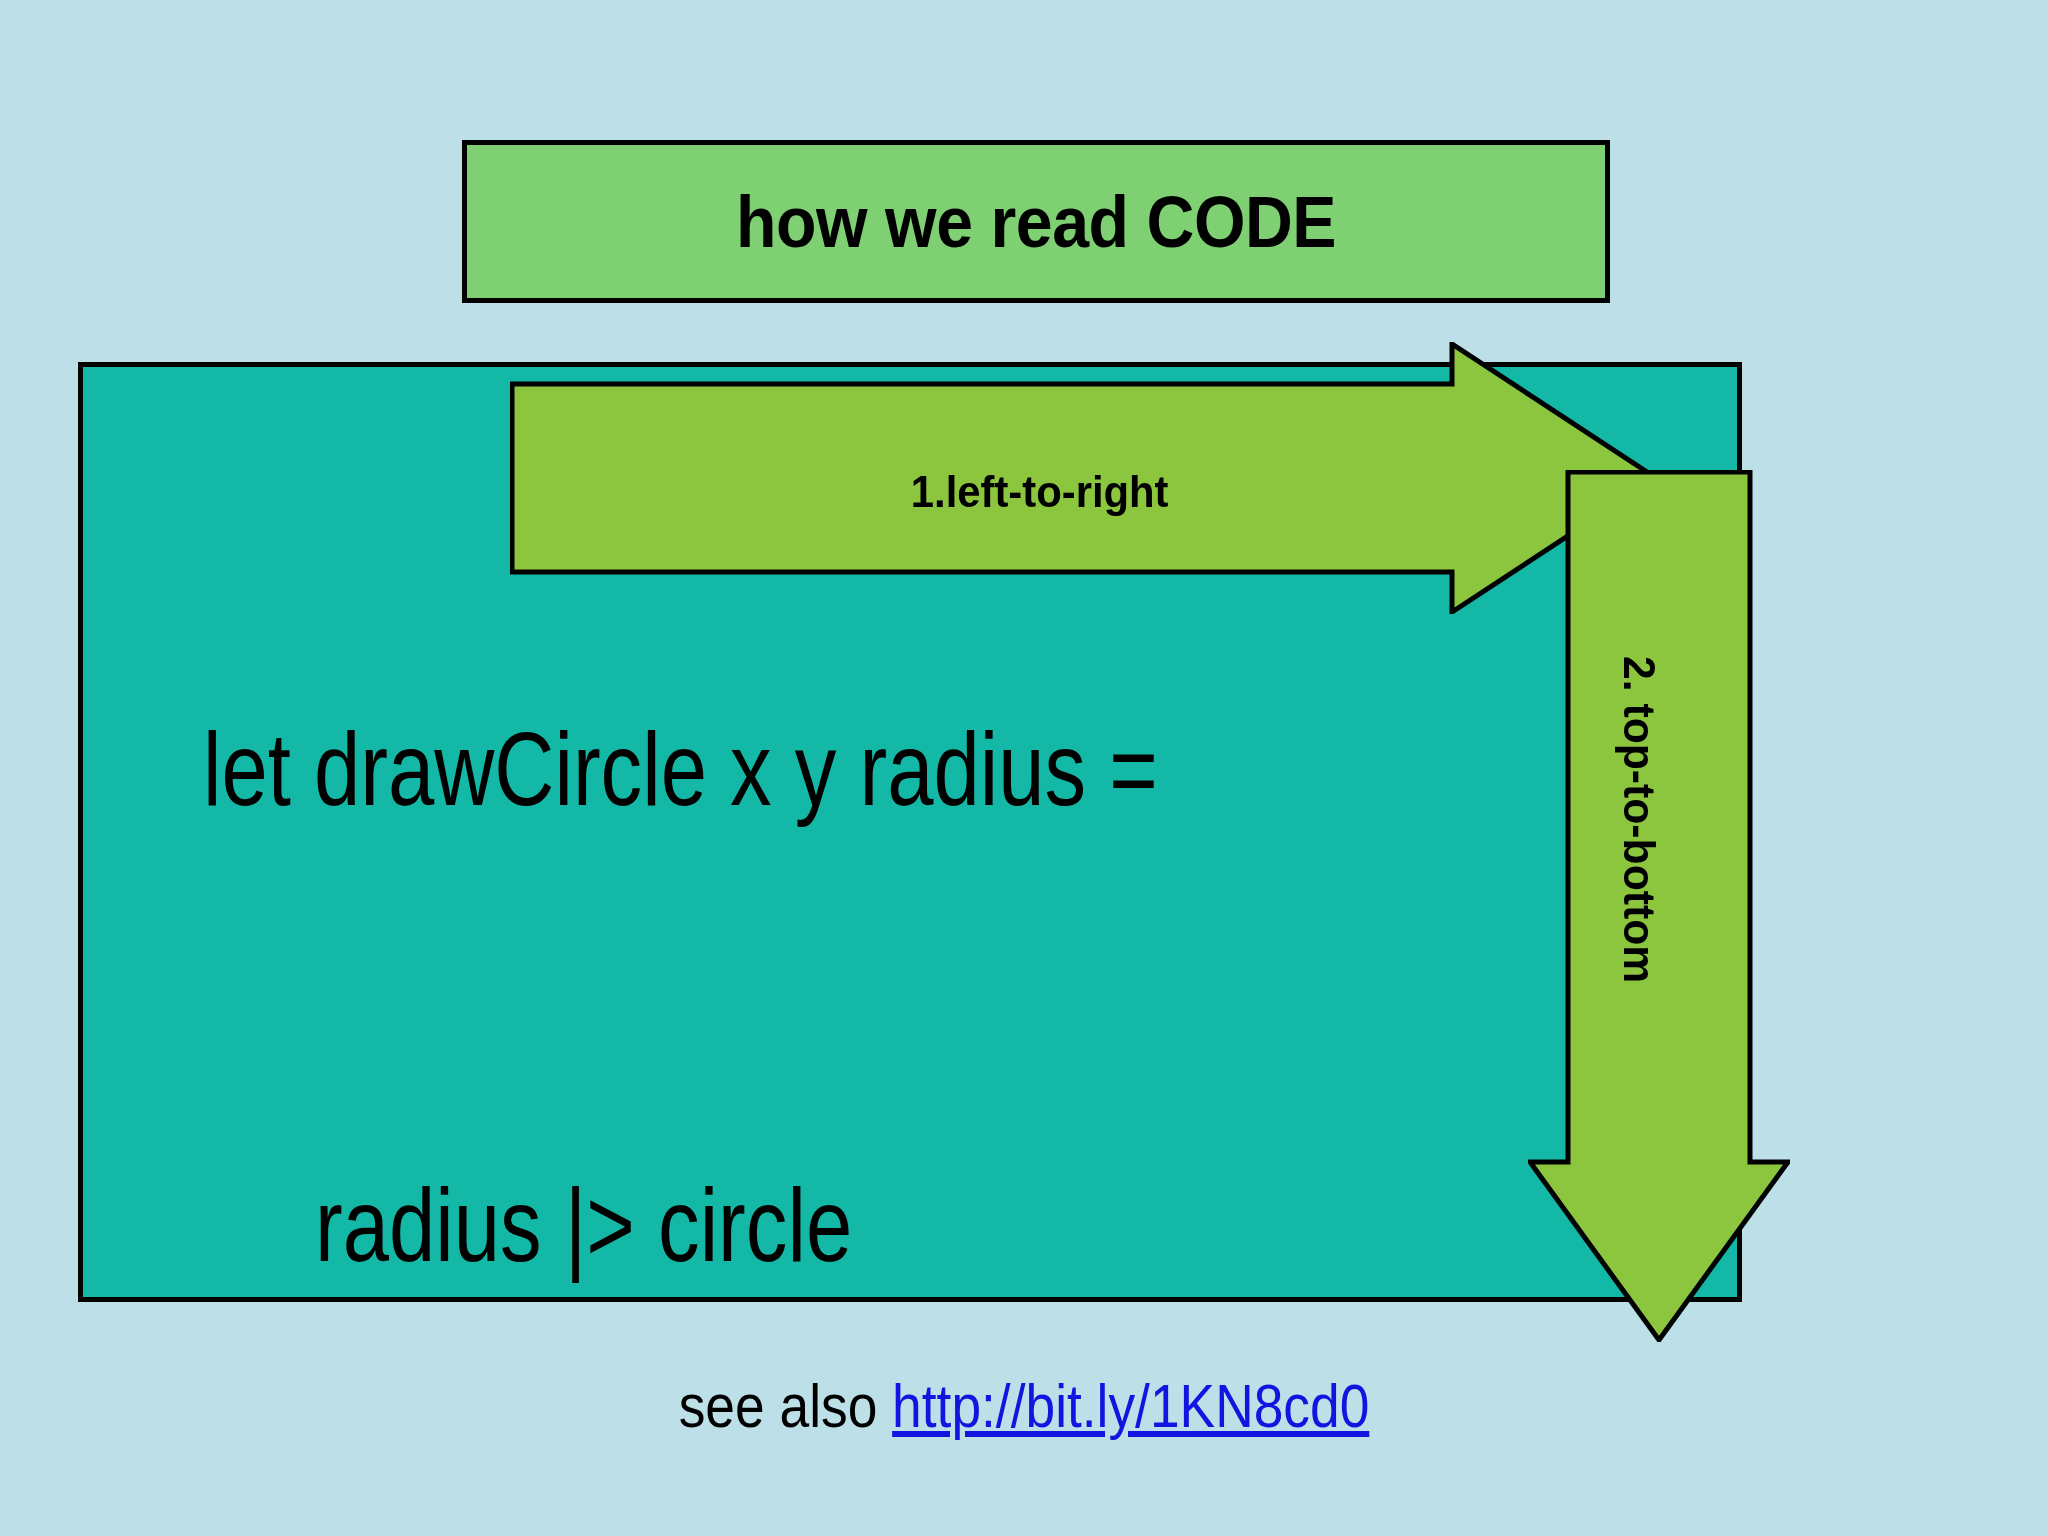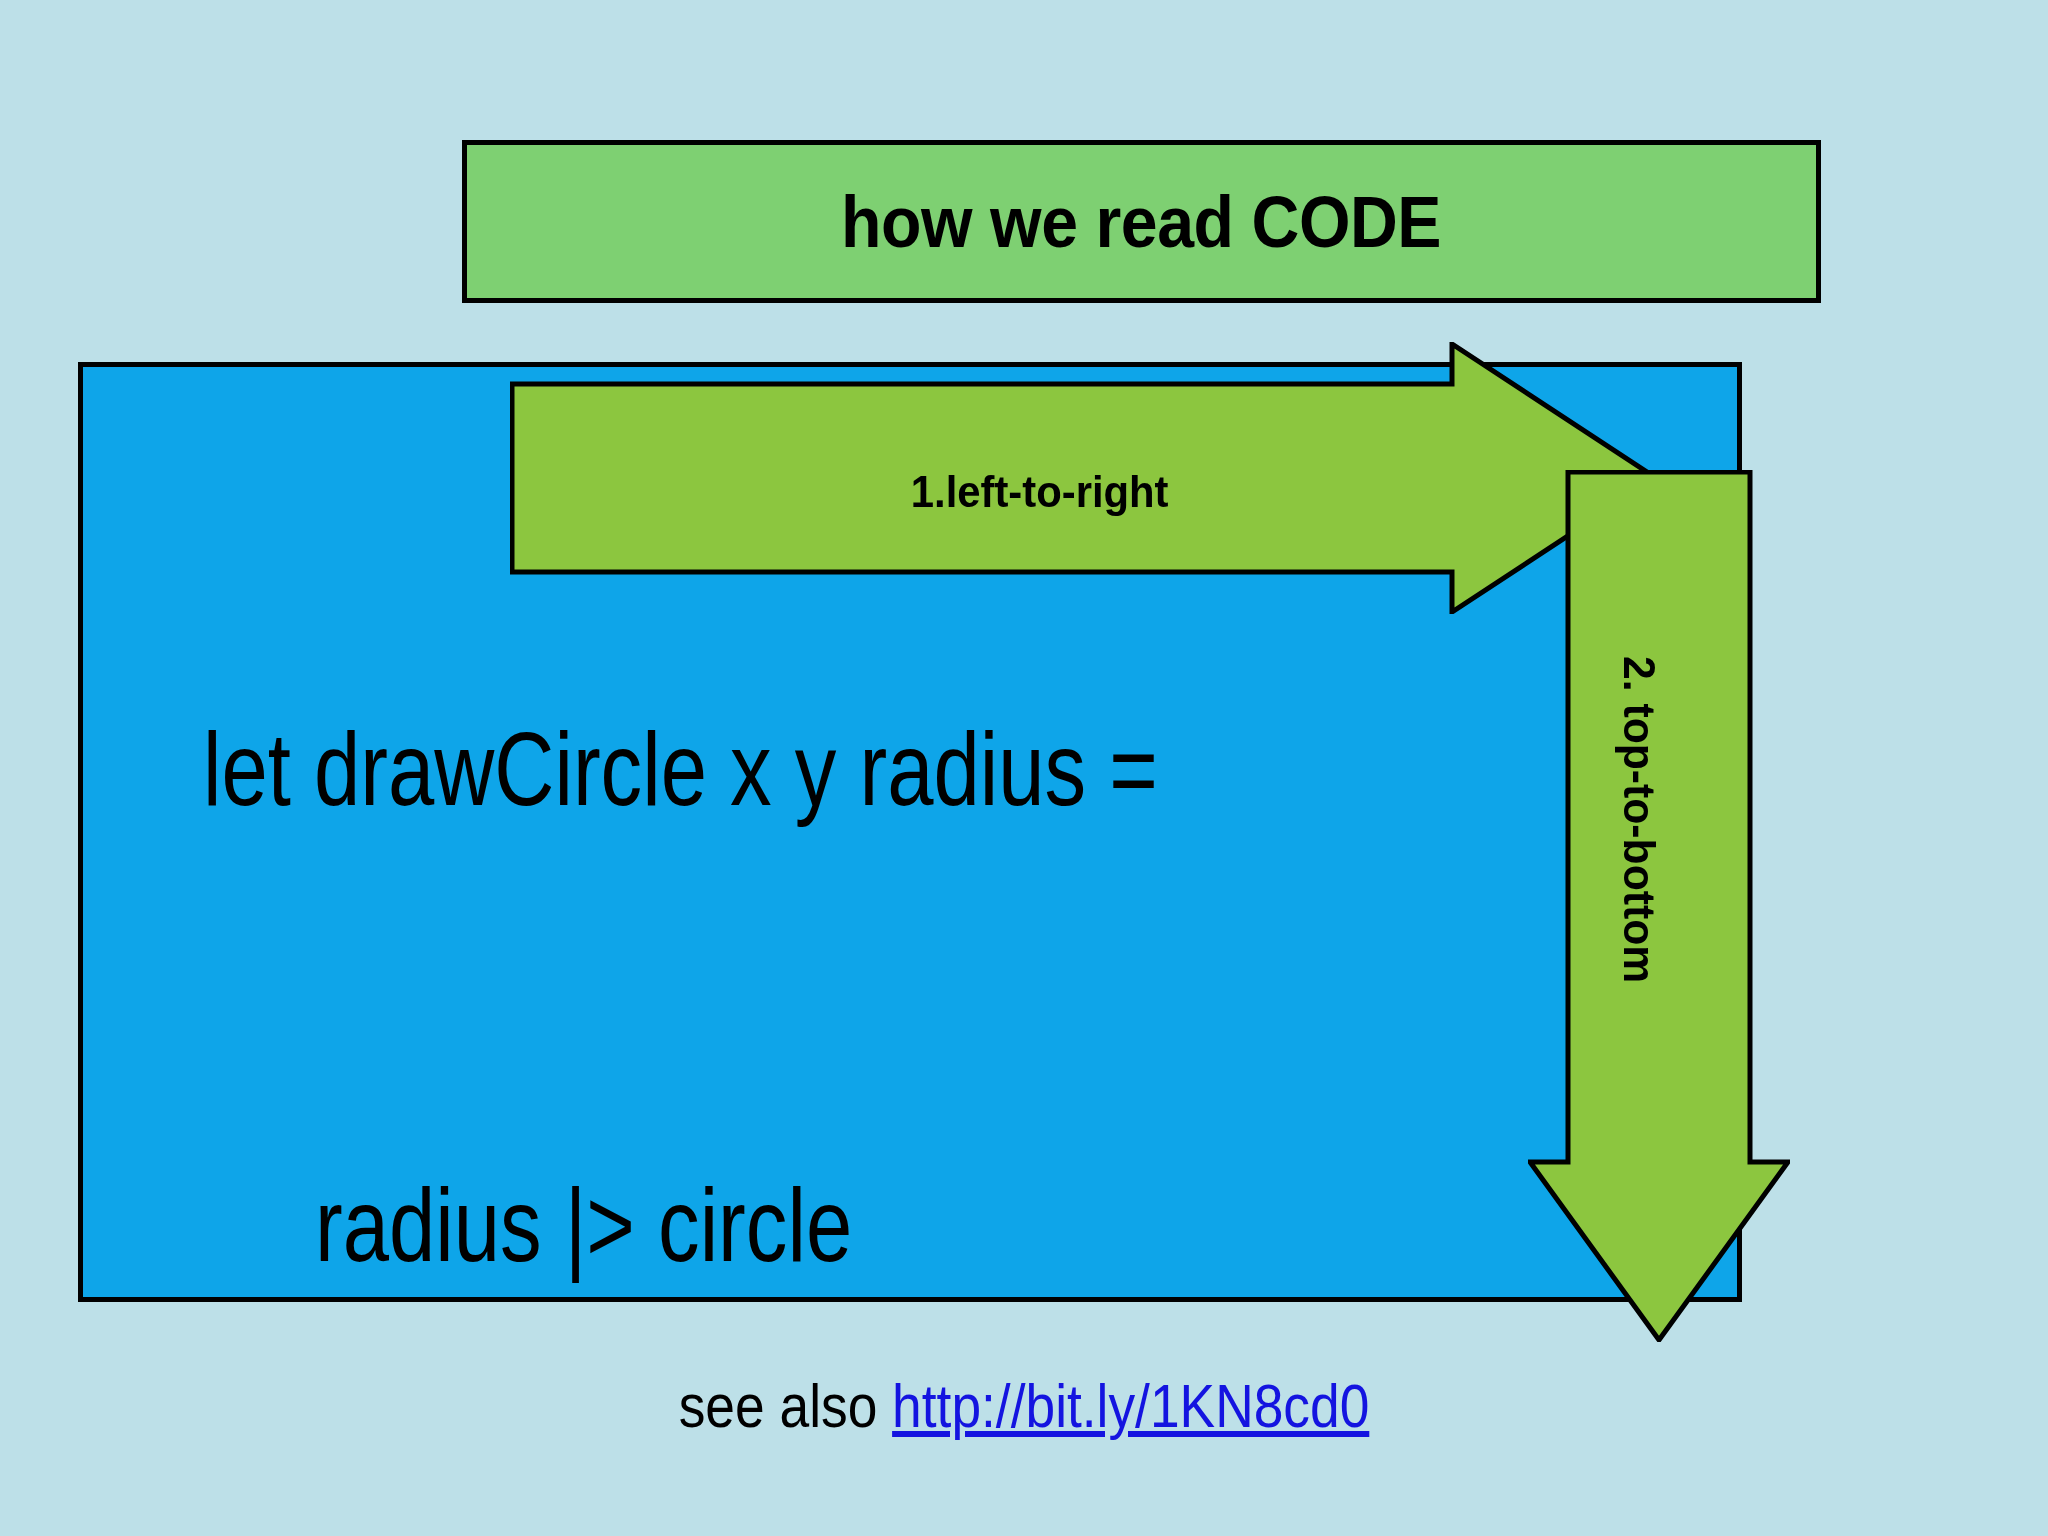--- a/index.html
+++ b/index.html
@@ -14,21 +14,21 @@
     background: #bde0e8;
     overflow: hidden;
     font-family: "Liberation Sans", sans-serif;
   }
 
   
   #title-box {
     position: absolute;
     left: 462px;
     top: 140px;
-    width: 1359px;
+    width: 1148px;
     height: 163px;
     background: #7ed072;
     border: 5px solid #000;
     box-sizing: border-box;
     display: flex;
     align-items: center;
     justify-content: center;
   }
   #title-text {
     font-size: 72px;
@@ -39,21 +39,21 @@
     white-space: nowrap;
   }
 
   
   #code-panel {
     position: absolute;
     left: 78px;
     top: 362px;
     width: 1664px;
     height: 940px;
-    background: #0ea5e9;
+    background: #14b8a6;
     border: 5px solid #000;
     box-sizing: border-box;
   }
   #code-block {
     position: absolute;
     left: 120px;
     top: 22px;
     color: #000;
     font-size: 104px;
     line-height: 152px;

